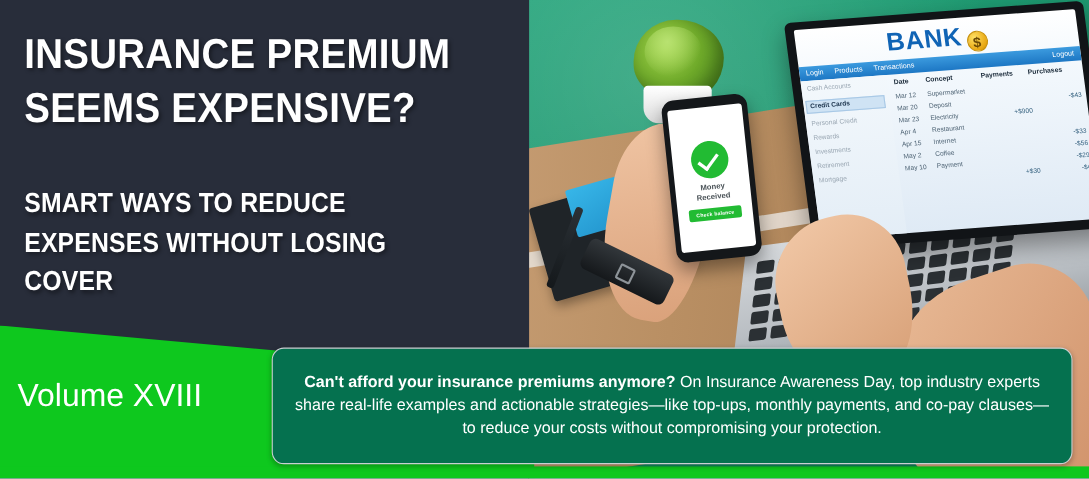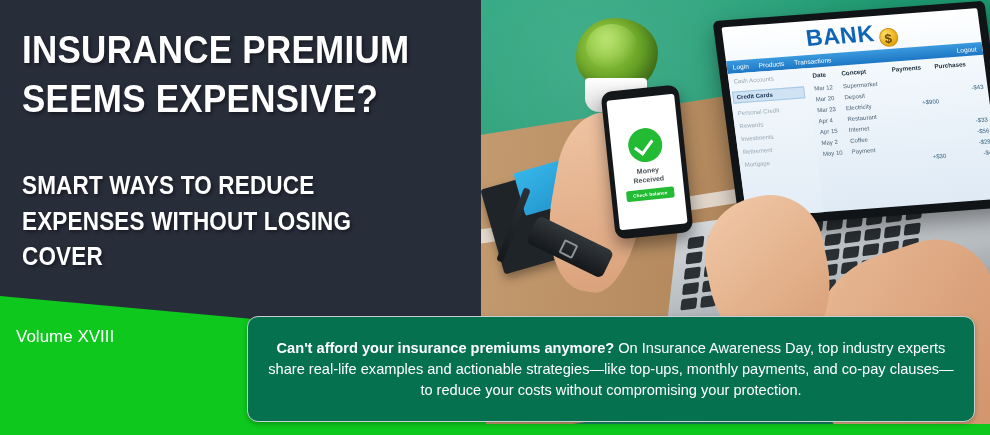--- a/index.html
+++ b/index.html
@@ -221,22 +221,22 @@
     text-shadow: 2px 2px 4px rgba(0,0,0,.45);
   }
 
   
   .green-wedge {
     position: absolute; left: 0; top: 270px; width: 486px; height: 165px;
     background: #0ec81e;
     clip-path: polygon(0 26px, 486px 70px, 486px 165px, 0 165px);
   }
   .volume {
-    position: absolute; left: 16px; top: 326px; width: 300px;
-    color: #ffffff; font-size: 17px; line-height: 1.28; font-weight: 400;
+    position: absolute; left: 16px; top: 342px; width: 300px;
+    color: #ffffff; font-size: 29px; line-height: 1.28; font-weight: 400;
     font-family: "Liberation Sans Narrow", "Liberation Sans", sans-serif;
   }
 
   
   .bottom-strip {
     position: absolute; left: 0; bottom: 0; width: 990px; height: 11px;
     background: #0ec81e;
   }
 
   

